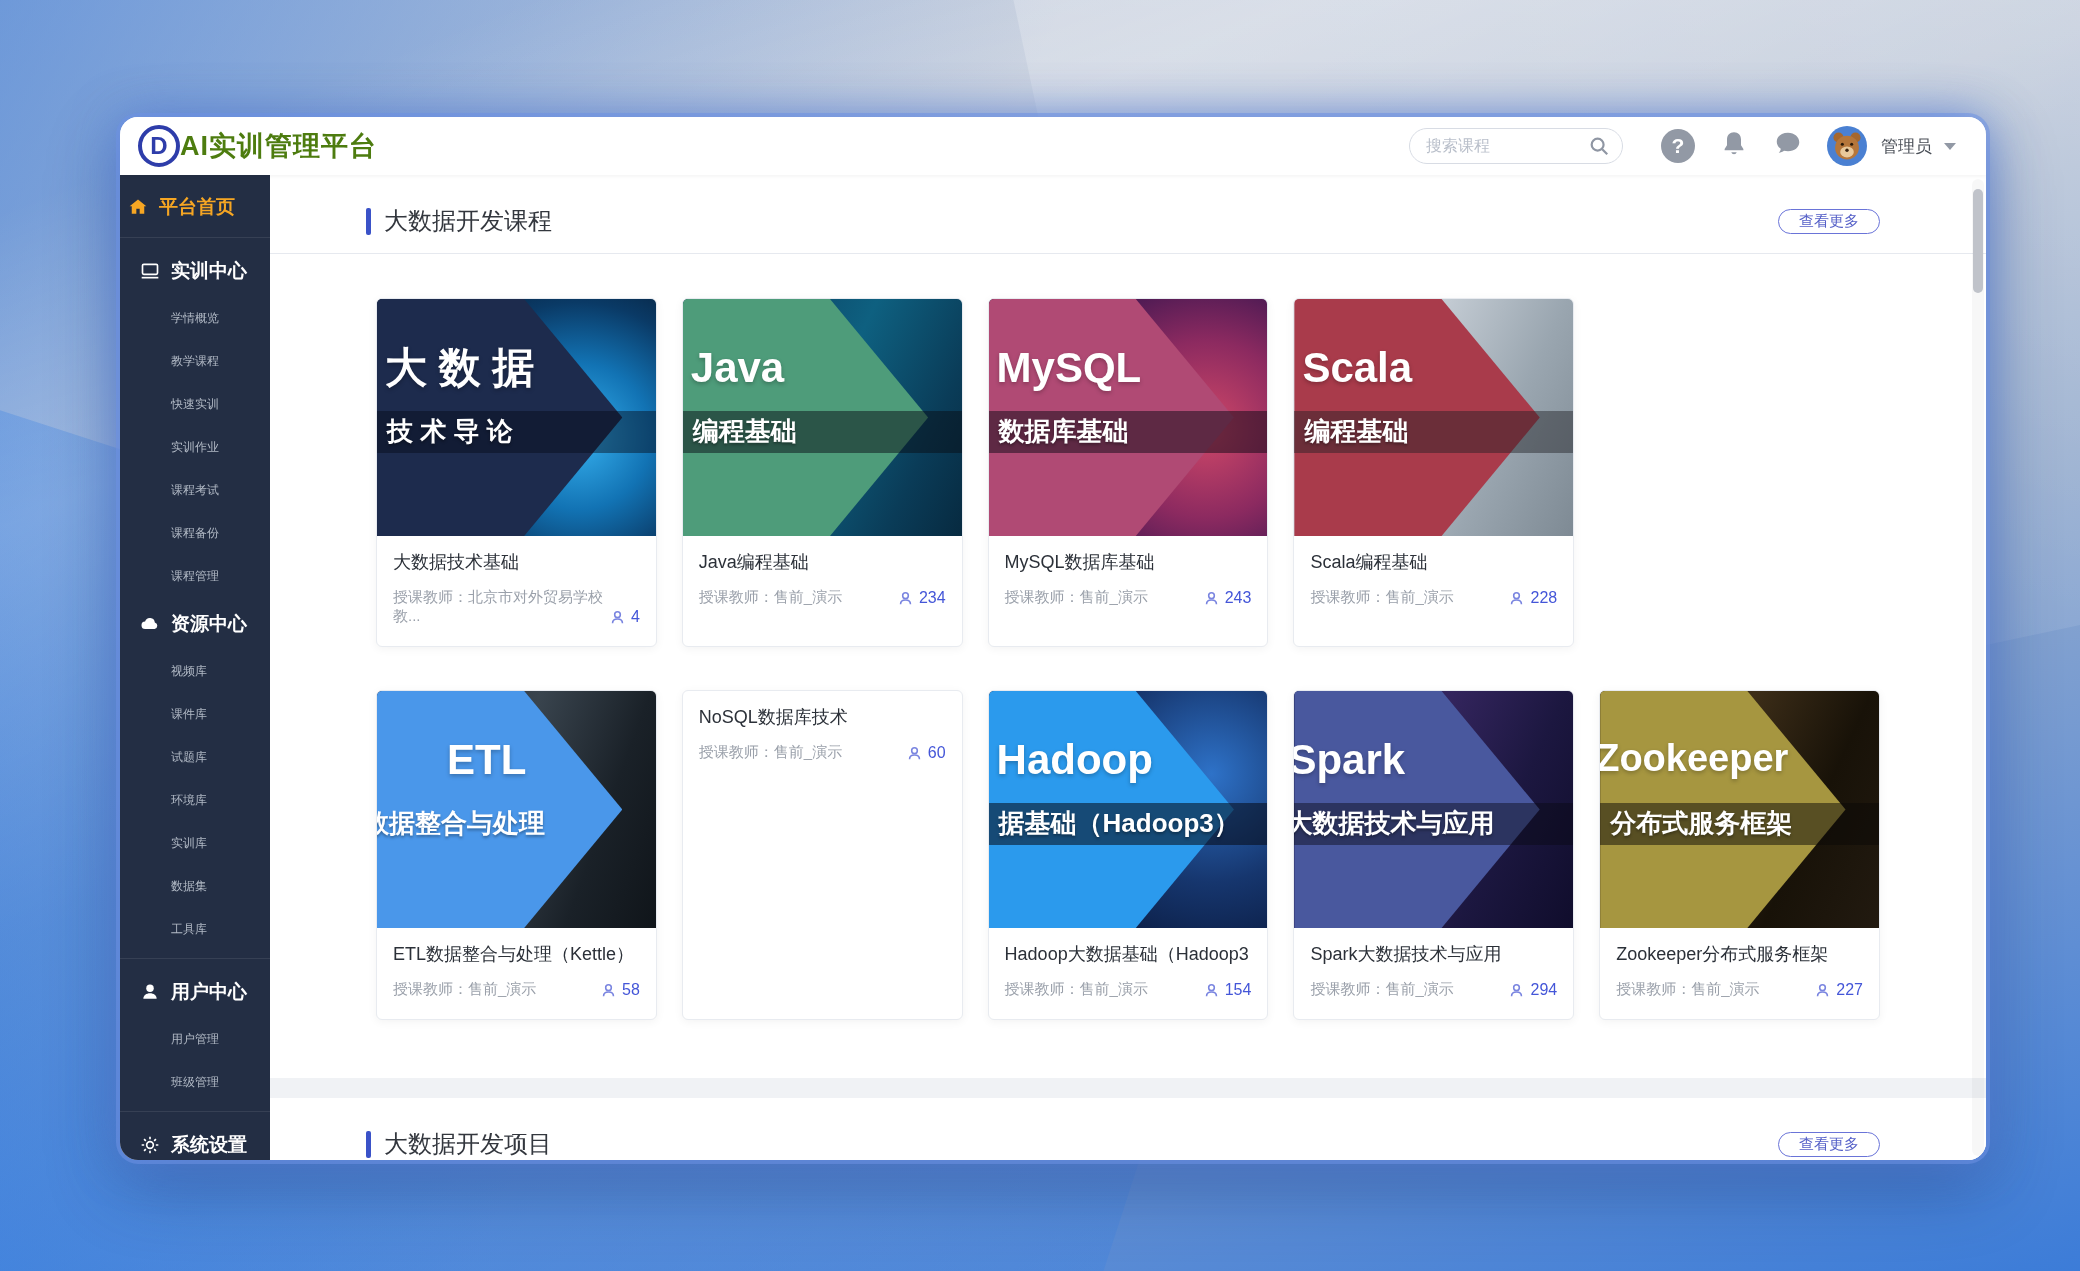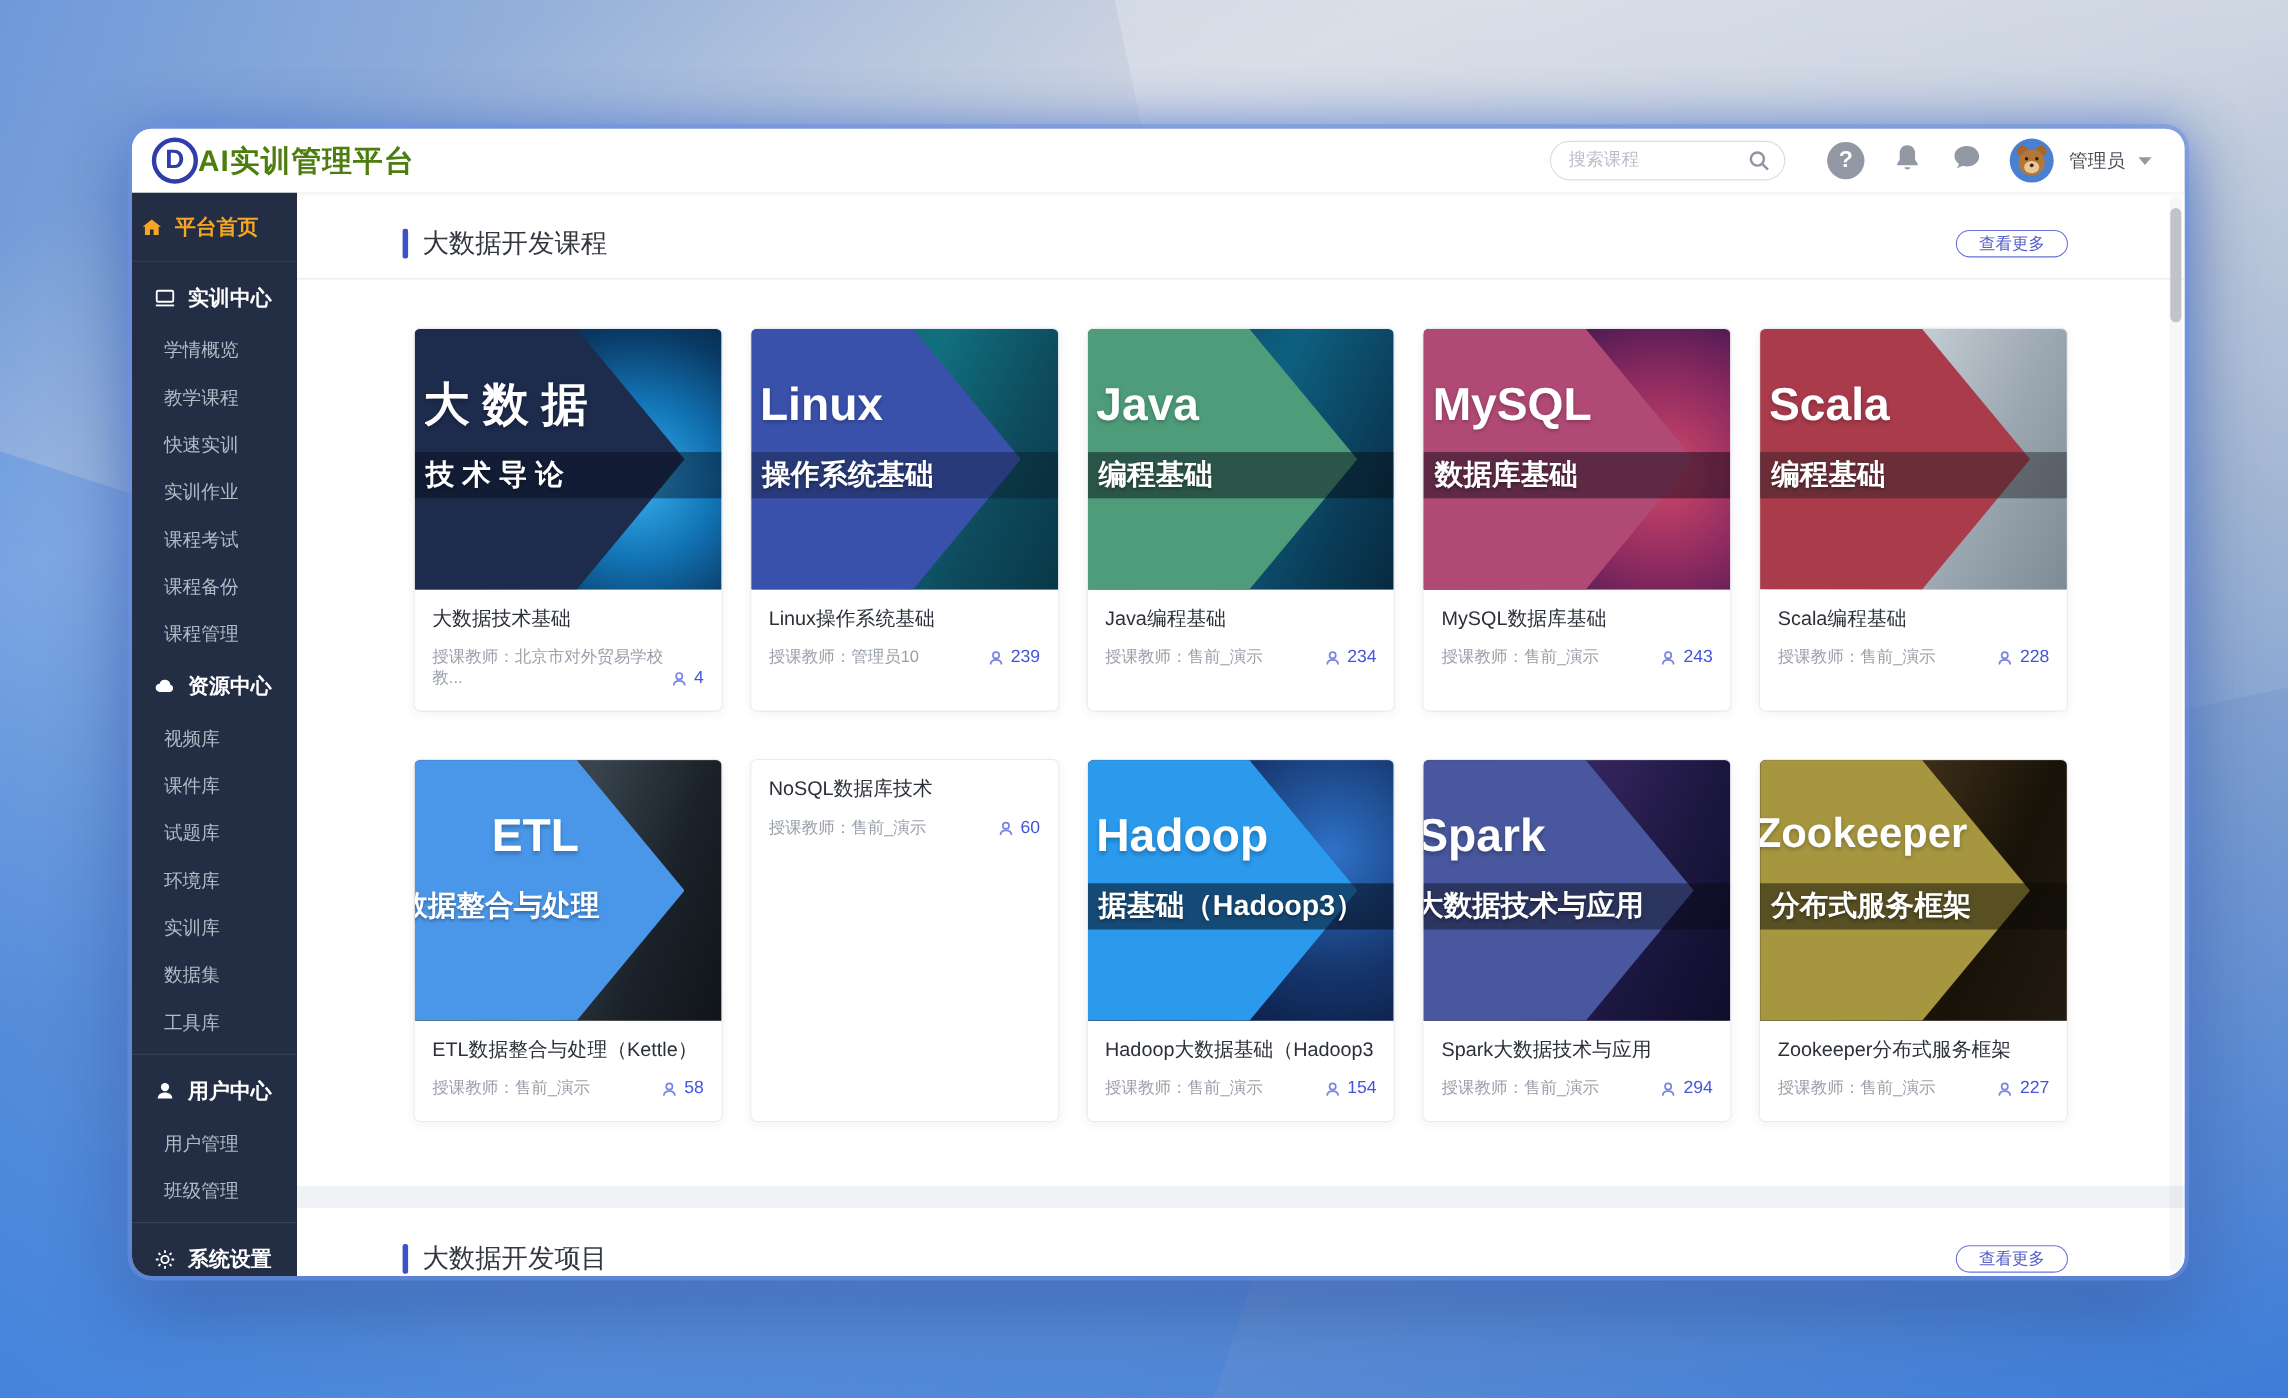--- a/index.html
+++ b/index.html
@@ -46,21 +46,21 @@
   
   .win-body { position:relative; display:flex; height:985px; }
 
   
   .sidebar { width:150px; background:#232e44; flex:none; padding-top:8px; overflow:hidden; }
   .side-home { display:flex; align-items:center; gap:11px; height:47px; padding-left:8px;
     color:#f6a623; font-size:19px; font-weight:bold; cursor:pointer; }
   .side-divider { border-bottom:1px solid rgba(255,255,255,0.09); margin:7px 0; }
   .side-group { display:flex; align-items:center; gap:11px; height:52px; padding-left:20px;
     color:#ffffff; font-size:19px; font-weight:bold; cursor:pointer; }
-  .side-sub { height:43px; line-height:43px; padding-left:29px; color:#b2bac6; font-size:17px; cursor:pointer; }
+  .side-sub { height:43px; line-height:43px; padding-left:51px; color:#b2bac6; font-size:12px; cursor:pointer; }
   .side-icon { width:20px; height:20px; flex:none; }
 
   
   .content { position:relative; flex:1; background:#f0f2f5; overflow:hidden; }
   .notch { position:absolute; left:-9px; top:24px; width:0; height:0; z-index:4;
     border-top:9px solid transparent; border-bottom:9px solid transparent; border-right:10px solid #ffffff; }
 
   .panel { background:#ffffff; }
   .panel-1 { min-height:790px; }
   .panel-2 { margin-top:20px; min-height:260px; }
@@ -239,41 +239,20 @@
                       <svg width="17" height="17" viewBox="0 0 24 24" fill="none" stroke="#7a85e0" stroke-width="2.2">
                         <circle cx="12" cy="8" r="4"></circle>
                         <path d="M5 20c0-4 3-6 7-6s7 2 7 6"></path>
                       </svg>
                       <span>4</span>
                     </span>
                 </div>
               </div>
             </div>
 
-            <div class="course-card">
-              <div class="cover" style="background: linear-gradient(115deg, rgb(12, 74, 96) 0%, rgb(17, 112, 127) 45%, rgb(13, 74, 92) 75%, rgb(9, 56, 72) 100%);">
-                <div class="cover-arrow" style="background: rgb(58, 81, 171);"></div>
-                <div class="cover-band" style="background: rgba(10, 16, 28, 0.35);"></div>
-                <div class="cover-big">Linux</div>
-                <div class="cover-sub">操作系统基础</div>
-              </div>
-              <div class="card-meta">
-                <div class="course-title">Linux操作系统基础</div>
-                <div class="meta-row">
-                  <span>授课教师：管理员10</span>
-                  <span class="count-wrap">
-                      <svg width="17" height="17" viewBox="0 0 24 24" fill="none" stroke="#7a85e0" stroke-width="2.2">
-                        <circle cx="12" cy="8" r="4"></circle>
-                        <path d="M5 20c0-4 3-6 7-6s7 2 7 6"></path>
-                      </svg>
-                      <span>239</span>
-                    </span>
-                </div>
-              </div>
-            </div>
 
             <div class="course-card">
               <div class="cover" style="background: linear-gradient(115deg, rgb(10, 47, 80) 0%, rgb(14, 96, 128) 50%, rgb(10, 60, 88) 80%, rgb(7, 42, 64) 100%);">
                 <div class="cover-arrow" style="background: rgb(78, 156, 122);"></div>
                 <div class="cover-band" style="background: rgba(8, 14, 22, 0.5);"></div>
                 <div class="cover-big">Java</div>
                 <div class="cover-sub">编程基础</div>
               </div>
               <div class="card-meta">
                 <div class="course-title">Java编程基础</div>

